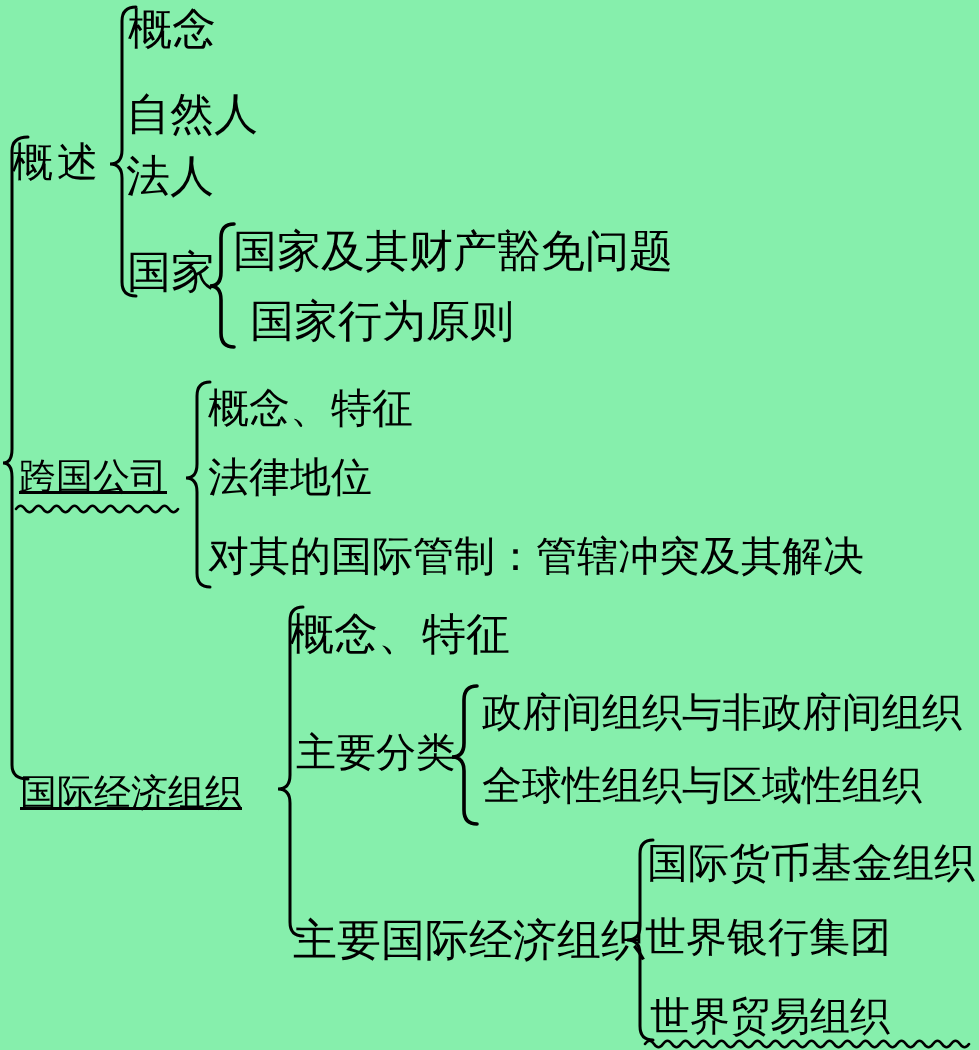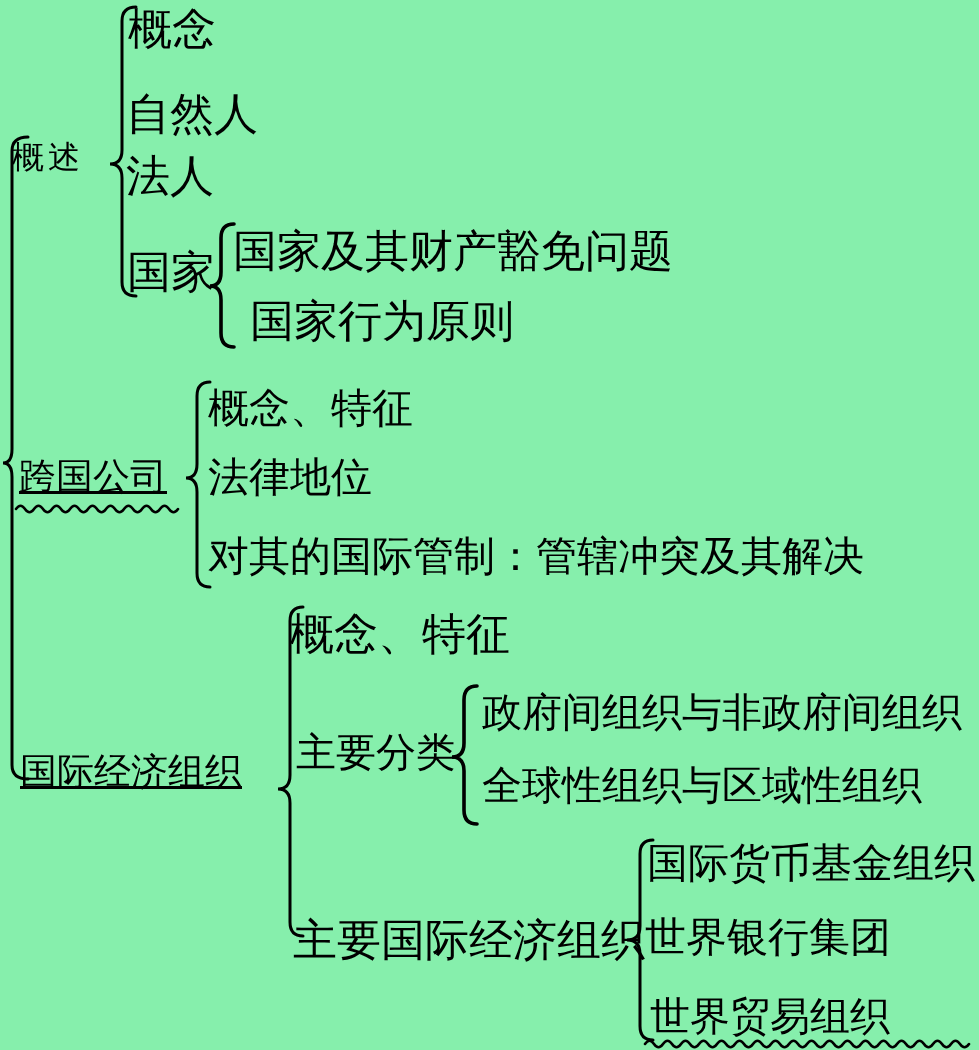--- a/index.html
+++ b/index.html
@@ -16,21 +16,21 @@
     overflow: hidden;
     font-family: "Liberation Serif", "DejaVu Serif", serif;
   }
   .node {
     position: absolute;
     white-space: nowrap;
     color: #000000;
     line-height: 1.05;
     letter-spacing: 0px;
   }
-  .fs46 { font-size: 32px; }
+  .fs46 { font-size: 41px; }
   .fs44 { font-size: 44px; }
   .fs43 { font-size: 37px; text-decoration: underline; }
   .fs42 { font-size: 44px; }
   .fs41 { font-size: 41px; }
   .fs40 { font-size: 40px; }
   .sp   { letter-spacing: 4px; }
   #overlay {
     position: absolute;
     left: 0;
     top: 0;
@@ -62,21 +62,21 @@
   <div class="node fs44" style="left:126px; top:154px;">法人</div>
   <div class="node fs44" style="left:127px; top:250px;">国家</div>
   <div class="node fs42" style="left:233px; top:229px;">国家及其财产豁免问题</div>
   <div class="node fs42" style="left:233px; top:299px;margin-left:17px;">国家行为原则</div>
 
   <div class="node fs43" style="left:19px; top:458px;">跨国公司</div>
   <div class="node fs41" style="left:208px; top:387px;">概念、特征</div>
   <div class="node fs41" style="left:208px; top:456px;">法律地位</div>
   <div class="node fs41" style="left:208px; top:535px;">对其的国际管制：管辖冲突及其解决</div>
 
-  <div class="node fs43" style="left:20px; top:753px;">国际经济组织</div>
+  <div class="node fs43" style="left:20px; top:774px;">国际经济组织</div>
   <div class="node fs42" style="left:290px; top:612px;">概念、特征</div>
   <div class="node fs40" style="left:296px; top:732px;">主要分类</div>
   <div class="node fs40" style="left:482px; top:692px;">政府间组织与非政府间组织</div>
   <div class="node fs40" style="left:482px; top:765px;">全球性组织与区域性组织</div>
   <div class="node fs42" style="left:293px; top:918px;">主要国际经济组织</div>
   <div class="node fs41" style="left:647px; top:842px;">国际货币基金组织</div>
   <div class="node fs41" style="left:645px; top:916px;">世界银行集团</div>
   <div class="node fs40" style="left:650px; top:996px;">世界贸易组织</div>
 
 </div>

